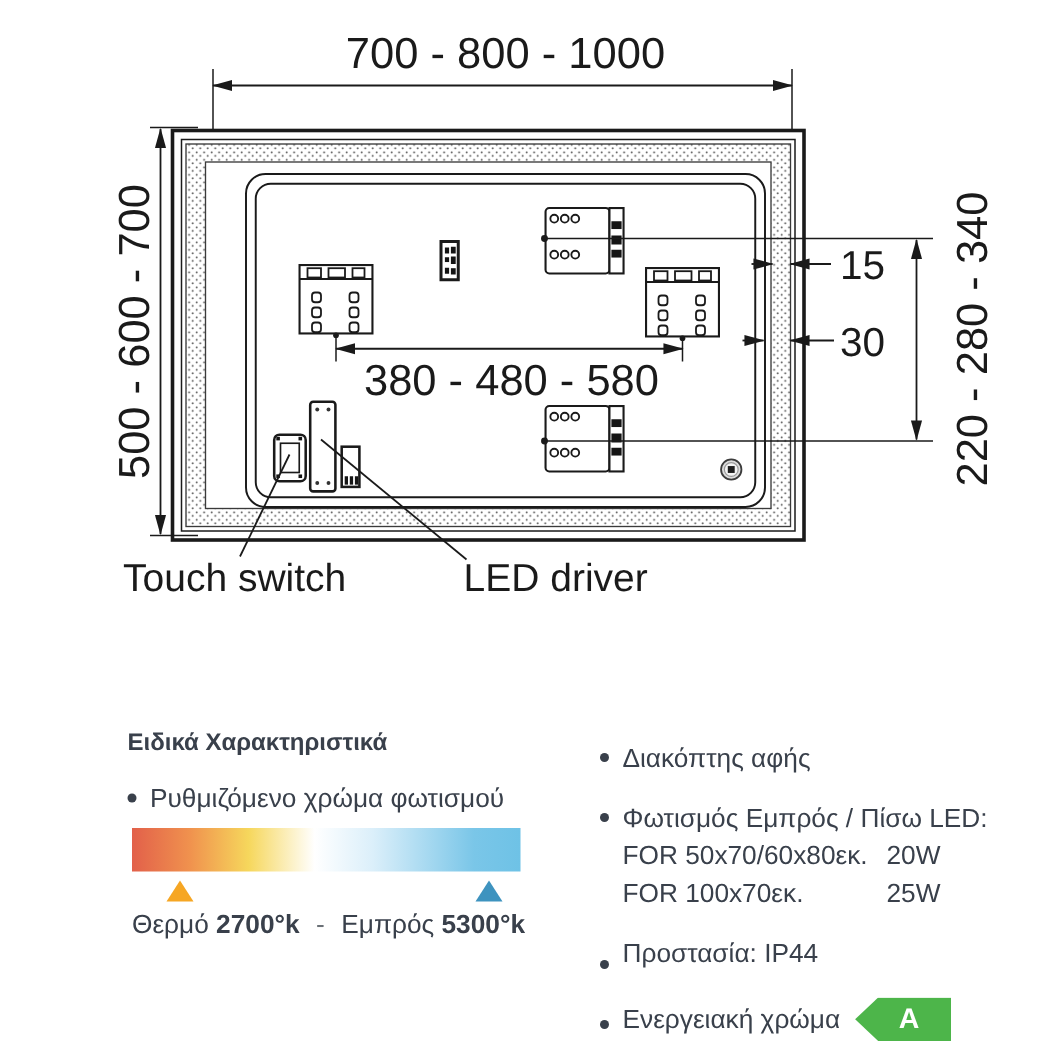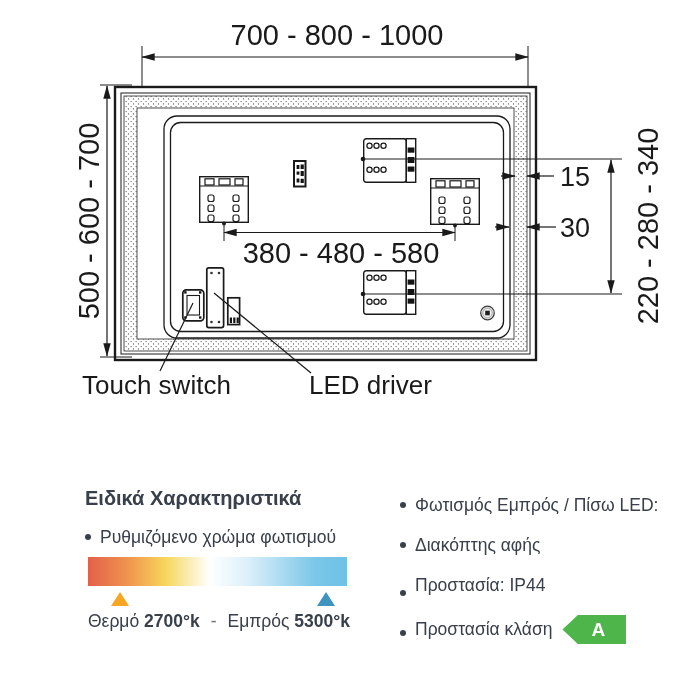--- a/index.html
+++ b/index.html
@@ -13,21 +13,21 @@
   svg .thin { stroke:#3a3a3a; fill:none; stroke-width:0.9; }
   svg .blk  { fill:#141414; stroke:none; }
   svg text  { fill:var(--ink,#1a1a1a); font-family:"Liberation Sans", sans-serif; }
   .dimtxt   { font-size:29px; }
   .dimtxt-s { font-size:27px; }
   .lbltxt   { font-size:26px; }
 
   
   .specs-left  { position:absolute; left:85px;  top:487px; width:280px; color:var(--text-dark,#39404b); }
   .specs-right { position:absolute; left:400px; top:487px; width:275px; color:var(--text-dark,#39404b); }
-  .spec-heading { font-size:20px; font-weight:bold; }
+  .spec-heading { font-size:16px; font-weight:bold; }
   .feature-row { display:flex; align-items:flex-start; gap:9px; font-size:17.5px; margin-top:17px; }
   .bullet { flex:0 0 auto; width:6px; height:6px; border-radius:50%; background:var(--text-dark,#39404b); margin-top:7px; }
   .grad-bar { margin:9px 0 0 3px; width:259px; height:29px; }
   .marker-row { position:relative; height:15px; margin:6px 0 0 3px; width:259px; }
   .tri { position:absolute; top:0; width:0; height:0;
          border-left:9px solid transparent; border-right:9px solid transparent;
          border-bottom:14px solid #f6a623; }
   .tri.warm { left:23px;  border-bottom-color:var(--warm-marker,#f6a623); }
   .tri.cool { left:229px; border-bottom-color:var(--cool-marker,#3e93bf); }
   .temps { display:flex; justify-content:space-between; align-items:center;
@@ -249,37 +249,47 @@
     <div class="temps">
       <span><span>Θερμό</span>&nbsp;<b>2700°k</b></span>
       <span class="dash">-</span>
       <span><span>Εμπρός</span>&nbsp;<b>5300°k</b></span>
     </div>
   </div>
 
   <div class="specs-right">
     <div class="feature-row">
       <span class="bullet"></span>
+      <span>Διακόπτης αφής</span>
+    </div>
+
+    <div class="feature-row">
+      <span class="bullet"></span>
       <span>Φωτισμός Εμπρός / Πίσω LED:</span>
     </div>
-
-    <div class="feature-row">
-      <span class="bullet"></span>
-      <span>Διακόπτης αφής</span>
+    <div class="sub-rows">
+      <div class="sub-row">
+        <span>FOR 50x70/60x80εκ.</span>
+        <span>20W</span>
+      </div>
+      <div class="sub-row">
+        <span>FOR 100x70εκ.</span>
+        <span>25W</span>
+      </div>
     </div>
 
     <div class="feature-row row-protection">
       <span class="bullet"></span>
       <span>Προστασία: IP44</span>
     </div>
 
     <div class="feature-row row-energy">
       <span class="bullet"></span>
       <span class="energy-wrap">
-        <span>Προστασία κλάση</span>
+        <span>Ενεργειακή χρώμα</span>
         <span class="energy-arrow">
           <span>A</span>
         </span>
       </span>
     </div>
   </div>
 
 </div>
 
 </body></html>

